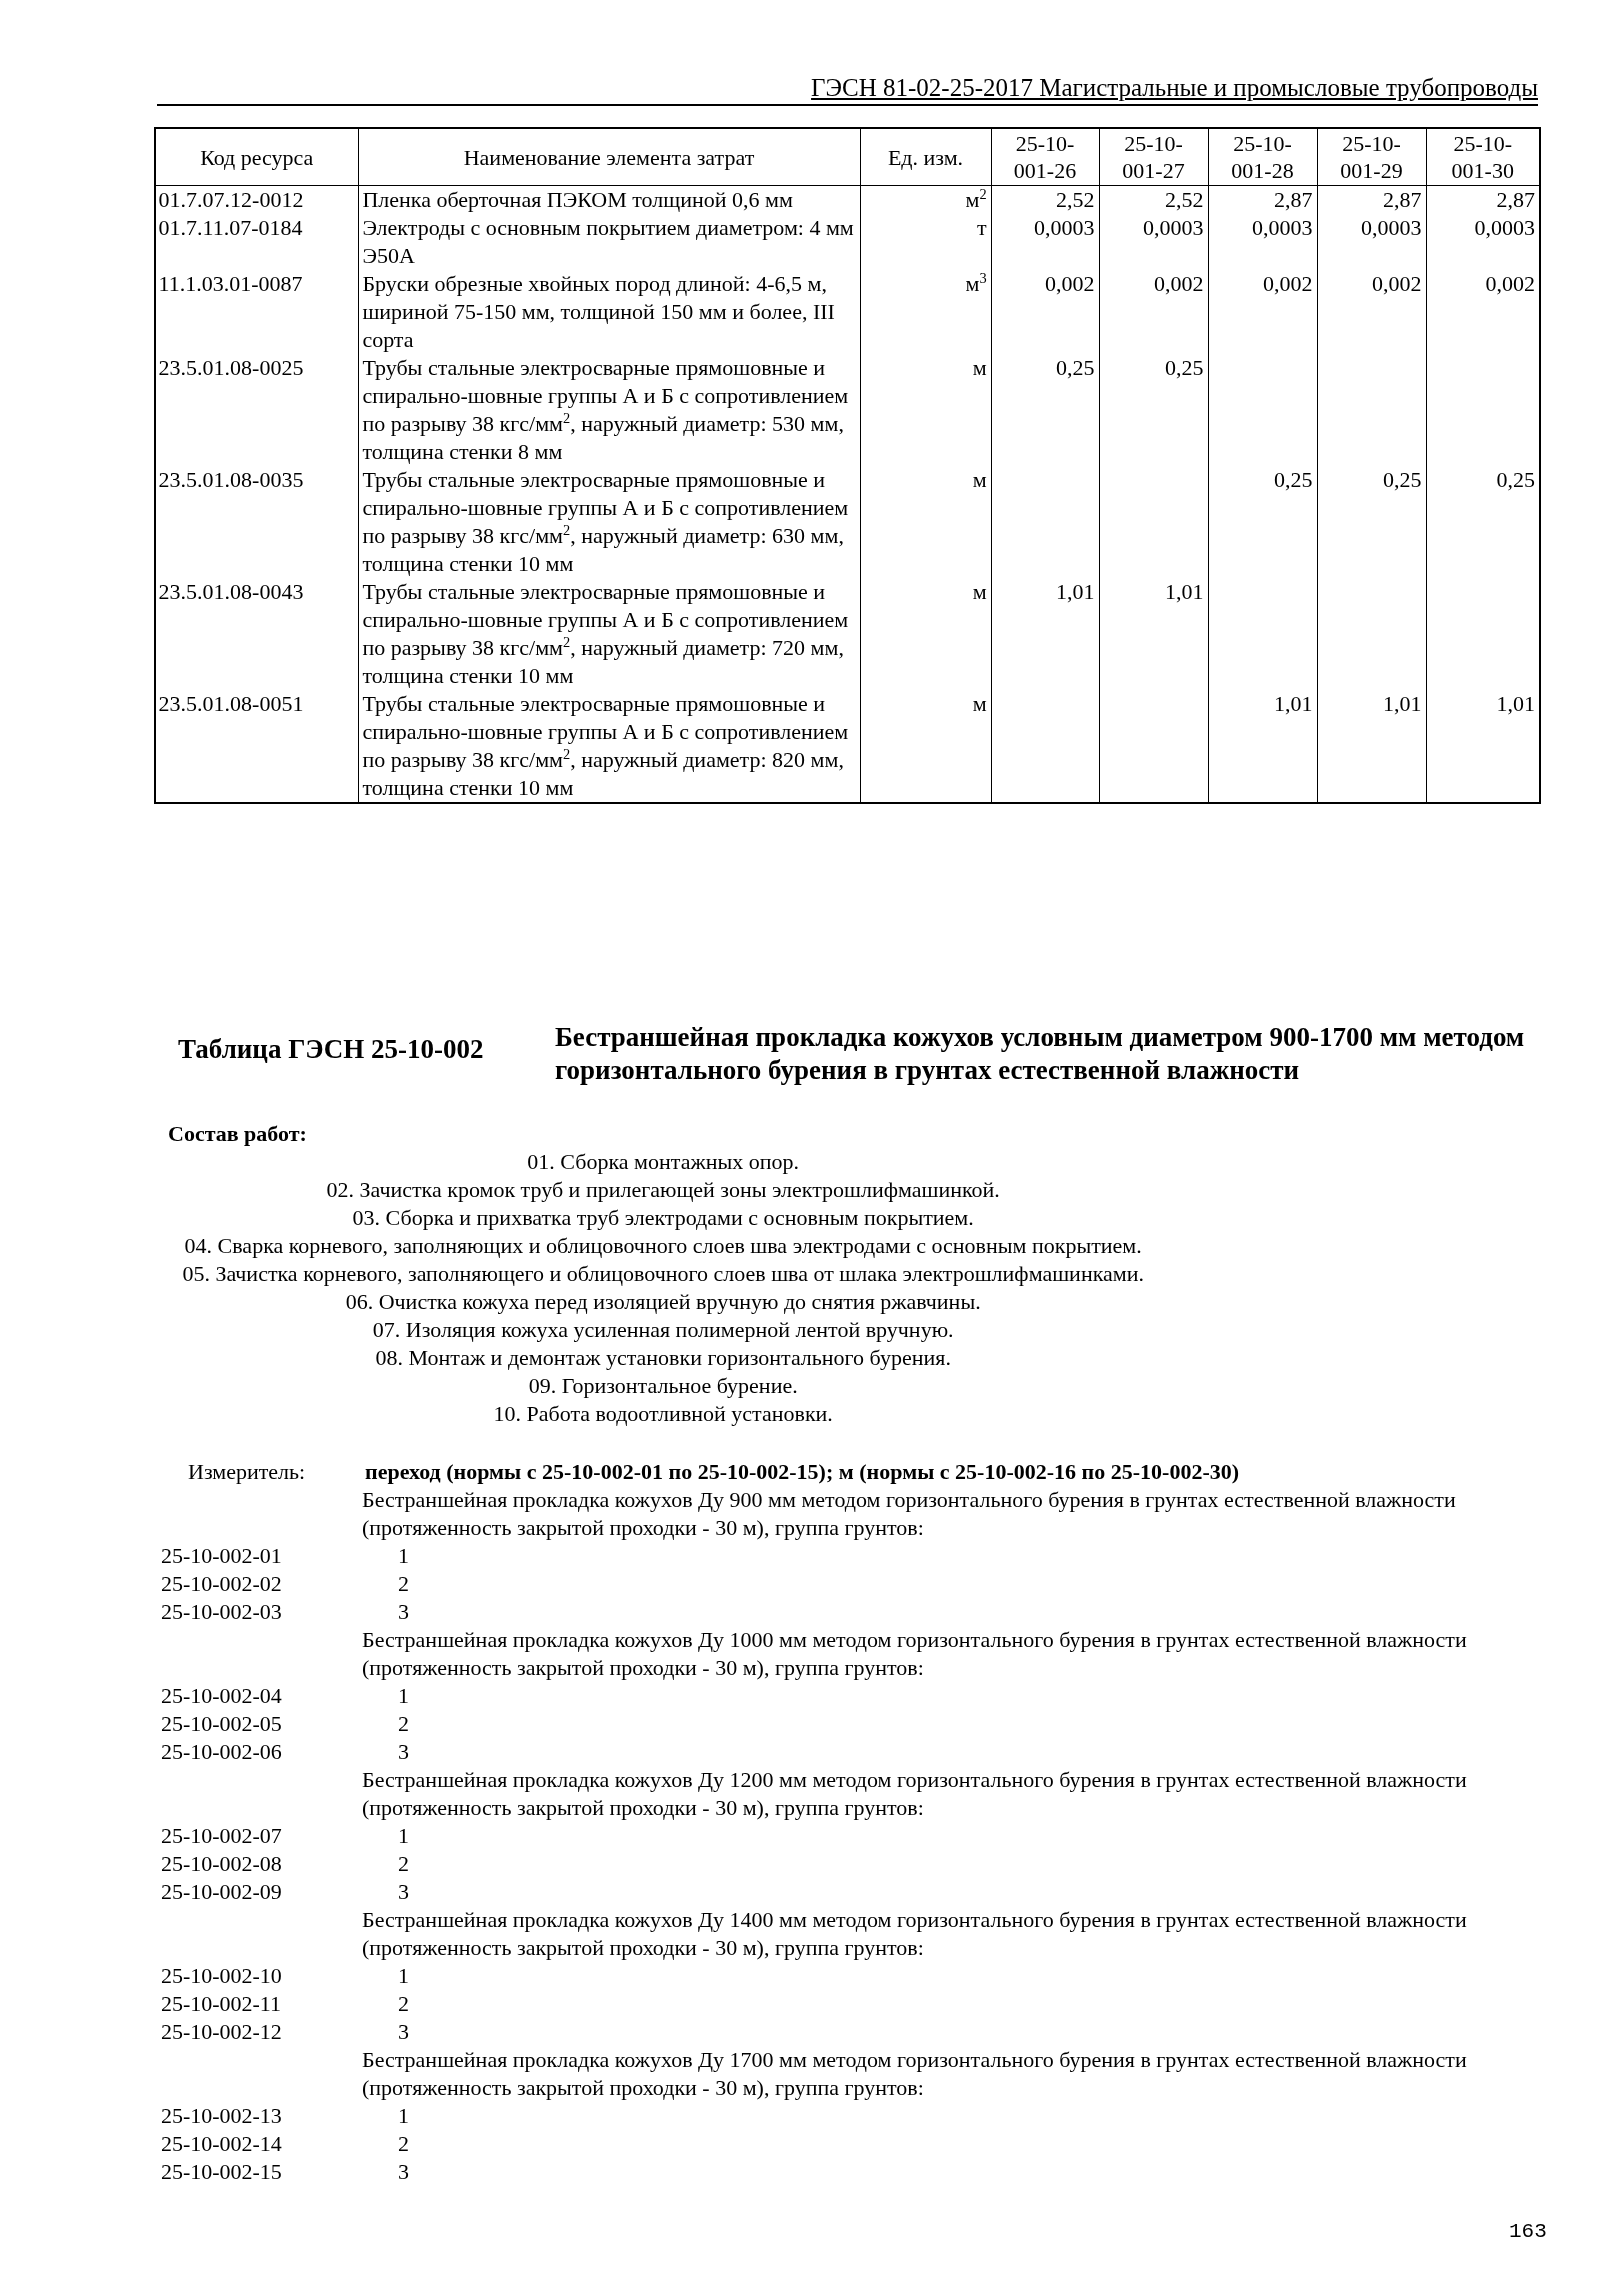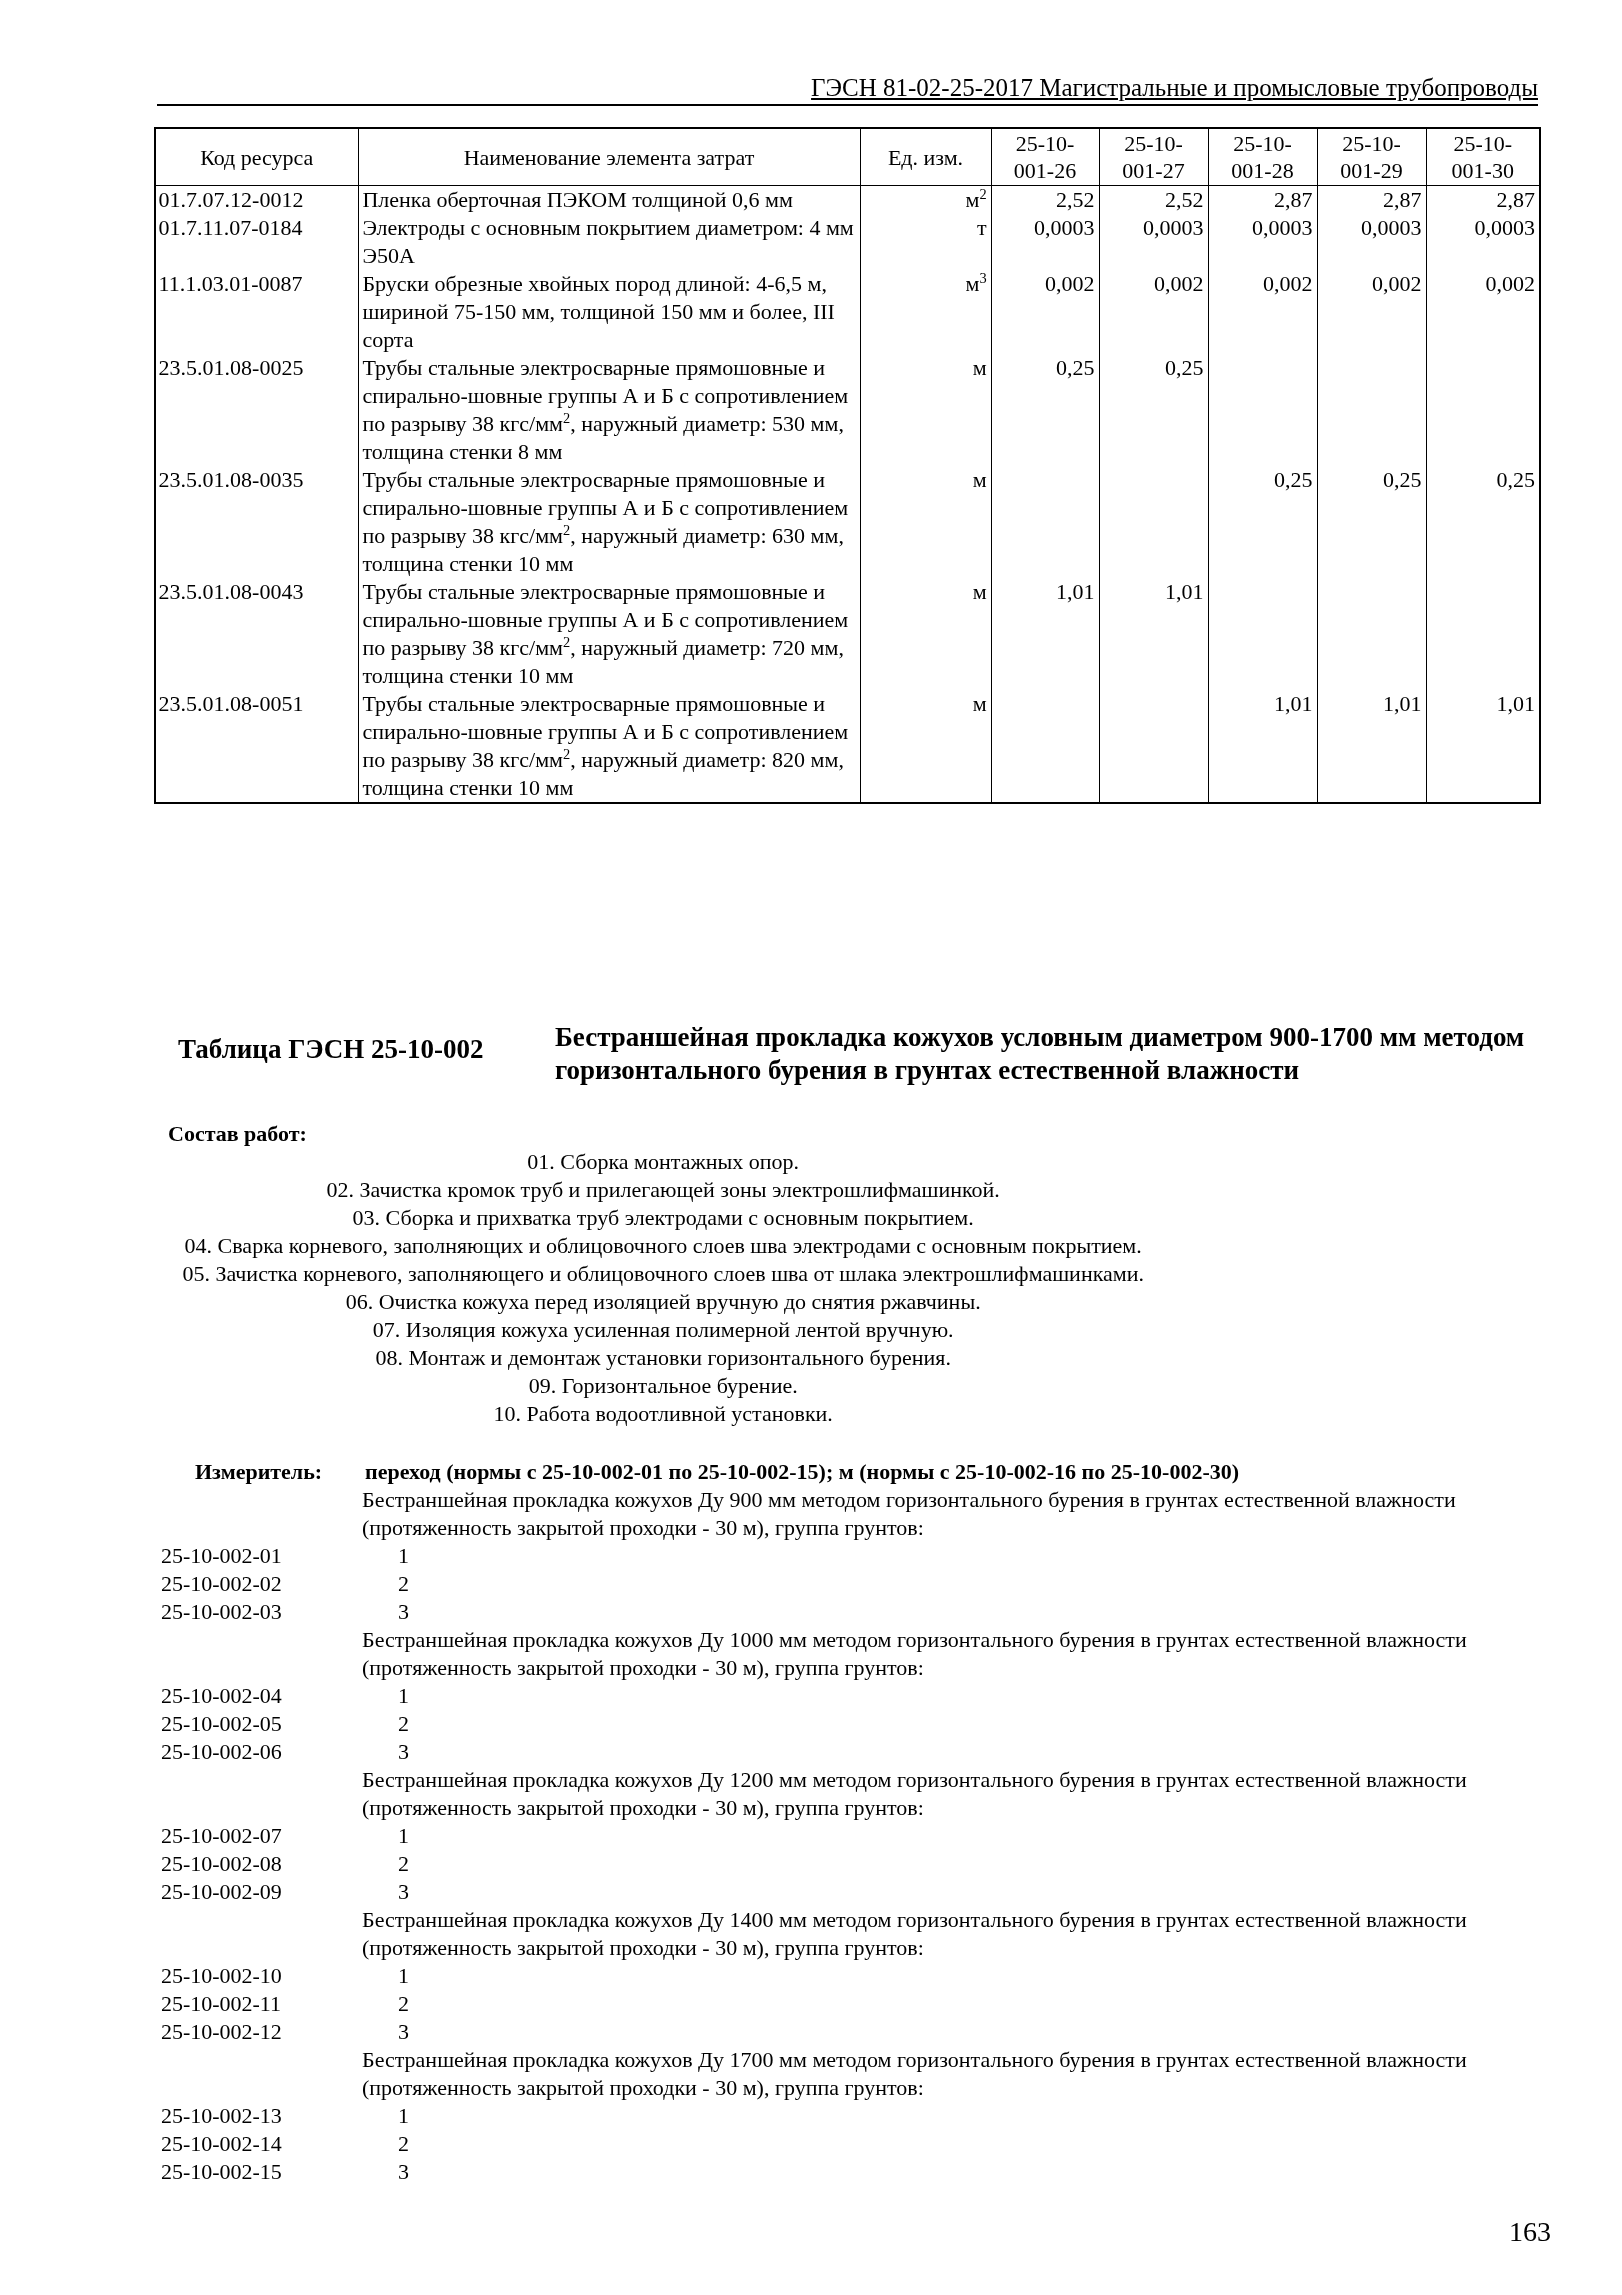--- a/index.html
+++ b/index.html
@@ -38,28 +38,28 @@
   .tbl-title .num { position: absolute; left: 0; top: 12px; white-space: nowrap; margin-left: 21px; }
   .tbl-title .name { position: absolute; left: 398px; top: 0; width: 995px; }
 
   .works { position: absolute; left: 168px; top: 1120px; }
   .works .label { font-weight: bold; }
   .works ul { list-style: none; margin: 0; padding: 0 0 0 14.4px; text-align: center; }
   .works li { line-height: 28px; }
 
   .meter { position: absolute; left: 157px; top: 1458px; width: 1381px; }
   .meter .row { position: relative; height: 28px; }
-  .meter .lbl { position: absolute; left: 38px; font-weight: bold; }
+  .meter .lbl { position: absolute; left: 31px; font-weight: normal; }
   .meter .val { position: absolute; left: 208px; font-weight: bold; white-space: nowrap; }
   .meter .desc { margin-left: 205px; width: 1178px; line-height: 28px; }
   .meter .norm { position: relative; height: 28px; }
   .meter .norm .c { position: absolute; left: 3.9px; }
   .meter .norm .g { position: absolute; left: 241px; }
 
-  .page-number { position: absolute; left: 1509px; top: 2218px; font-size: 28px; }
+  .page-number { position: absolute; left: 1509px; top: 2218px; font-size: 21px; font-family: Liberation Mono, monospace; }
 </style>
 </head>
 <body>
 
 <div class="running-header">
   <span>ГЭСН 81-02-25-2017 Магистральные и промысловые трубопроводы</span>
 </div>
 
 <table class="res">
   <colgroup>

